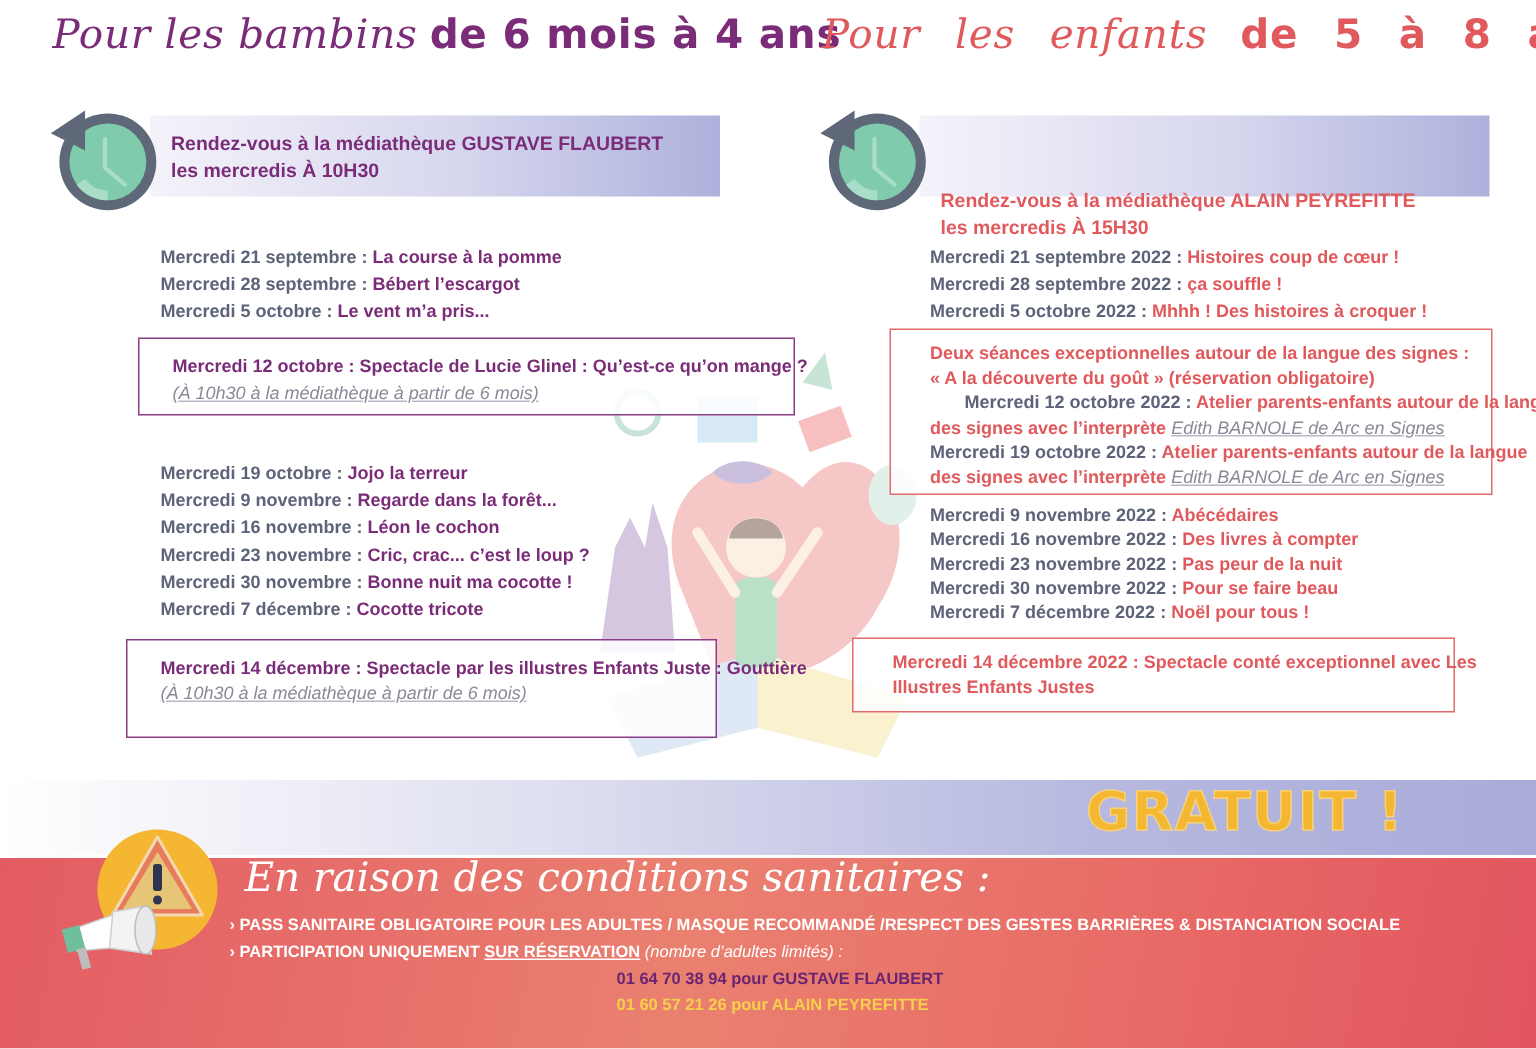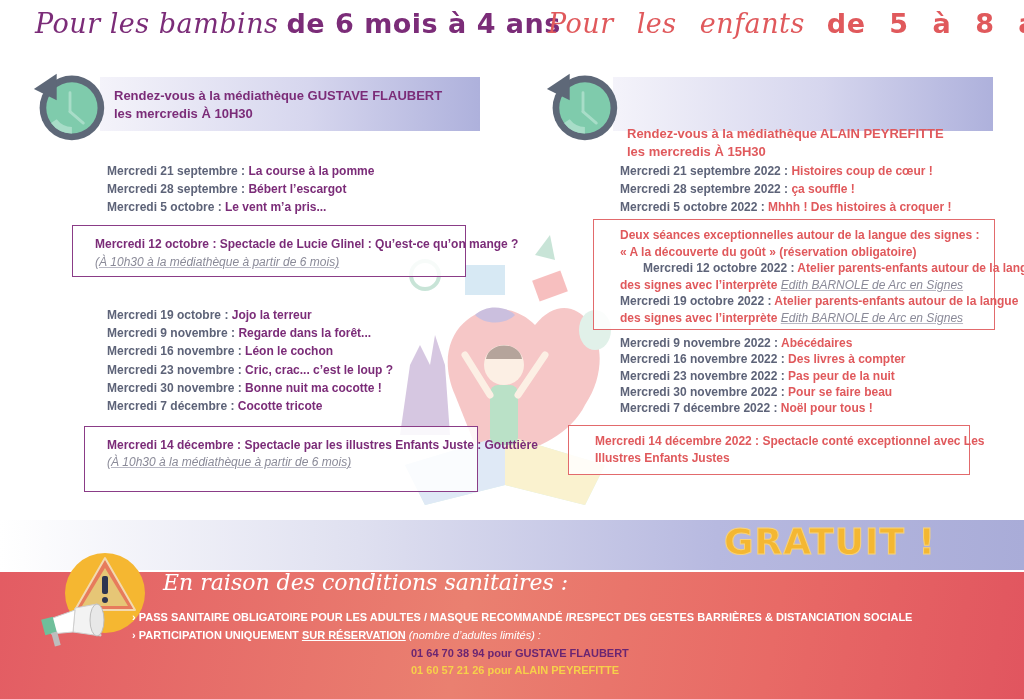--- a/index.html
+++ b/index.html
@@ -37,22 +37,22 @@
   .note { font-style:italic; font-weight:normal !important; color:#8a8a98; text-decoration:underline; text-decoration-color:#b8b8c4; }
 
   
   #illus { left:385px; top:235px; width:240px; height:280px; opacity:0.55; }
 
   
   #band-gratuit { left:0; top:520px; width:1024px; height:50px; background:linear-gradient(90deg,#ffffff 0%,#dfe0f0 35%,#b7b9e0 70%,#a9acd8 100%); }
   #gratuit { right:88px; top:521px; font-size:36px; font-weight:bold; color:#f4b732; font-family:"DejaVu Sans", sans-serif; letter-spacing:1px; -webkit-text-stroke:1px #f7d27a; }
   #band-red { left:0; top:572px; width:1024px; height:127px; background:linear-gradient(100deg,#e35c63 0%,#ea8070 45%,#e86a66 75%,#e1555f 100%); }
 
-  #sanitaire-title { left:163px; top:570px; font-size:22px; color:#ffffff; font-family:"DejaVu Serif", serif; font-style:italic; white-space:nowrap; }
-  .rule { left:132px; font-size:11px; color:#ffffff; font-weight:bold; white-space:nowrap; font-family:"Liberation Sans", sans-serif; }
+  #sanitaire-title { left:163px; top:570px; font-size:27px; color:#ffffff; font-family:"DejaVu Serif", serif; font-style:italic; white-space:nowrap; }
+  .rule { left:153px; font-size:11px; color:#ffffff; font-weight:bold; white-space:nowrap; font-family:"Liberation Sans", sans-serif; }
   #rule1 { top:611px; }
   #rule2 { top:629px; }
   #rule2 .u { text-decoration:underline; }
   #rule2 .i { font-style:italic; font-weight:normal; }
   .phone { left:411px; font-size:11px; font-weight:bold; white-space:nowrap; font-family:"Liberation Sans", sans-serif; }
   #phone1 { top:647px; color:#6a2572; }
   #phone2 { top:664px; color:#f6d04a; }
 
   #warn { left:37px; top:548px; width:125px; height:110px; }
 </style>
@@ -117,21 +117,21 @@
   <path d="M90 80 C100 70 120 70 130 80 C120 90 100 90 90 80 Z" fill="#a18bc4"></path>
   <ellipse cx="210" cy="95" rx="16" ry="20" fill="#c9e7d8"></ellipse>
 </svg>
 
 <div class="abs list left-list" style="left:107px; top:162px;">
   <div><span class="d">Mercredi 21 septembre : </span><span class="t">La course à la pomme</span></div>
   <div><span class="d">Mercredi 28 septembre : </span><span class="t">Bébert l’escargot</span></div>
   <div><span class="d">Mercredi 5 octobre : </span><span class="t">Le vent m’a pris...</span></div>
 </div>
 
-<div class="abs box" style="left:72px; top:225px; width:392px; height:50px;">
+<div class="abs box" style="left:92px; top:225px; width:392px; height:50px;padding-left:44px;">
   <div class="line" style="position:absolute; left:22px; top:10px; color:#7b2c78;">Mercredi 12 octobre : Spectacle de Lucie Glinel : Qu’est-ce qu’on mange ?</div>
   <div class="line note" style="position:absolute; left:22px; top:28px;">(À 10h30 à la médiathèque à partir de 6 mois)</div>
 </div>
 
 <div class="abs list left-list" style="left:107px; top:306px;">
   <div><span class="d">Mercredi 19 octobre : </span><span class="t">Jojo la terreur</span></div>
   <div><span class="d">Mercredi 9 novembre : </span><span class="t">Regarde dans la forêt...</span></div>
   <div><span class="d">Mercredi 16 novembre : </span><span class="t">Léon le cochon</span></div>
   <div><span class="d">Mercredi 23 novembre : </span><span class="t">Cric, crac... c’est le loup ?</span></div>
   <div><span class="d">Mercredi 30 novembre : </span><span class="t">Bonne nuit ma cocotte !</span></div>

